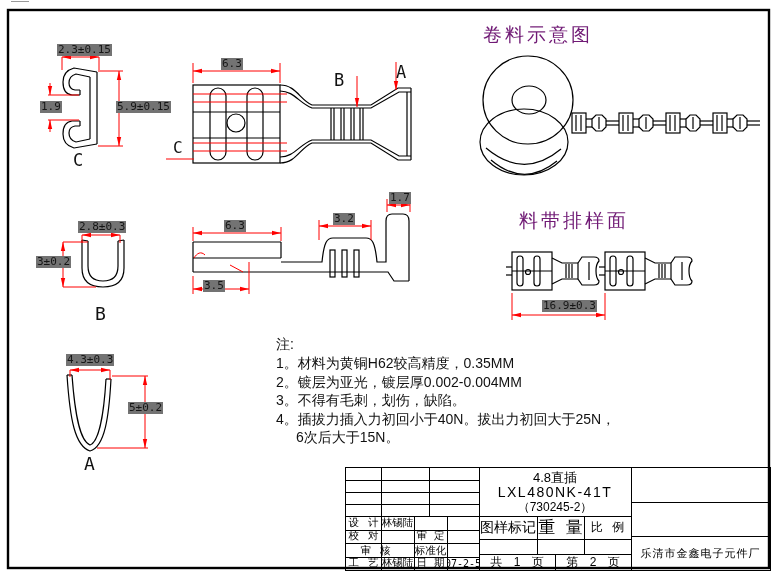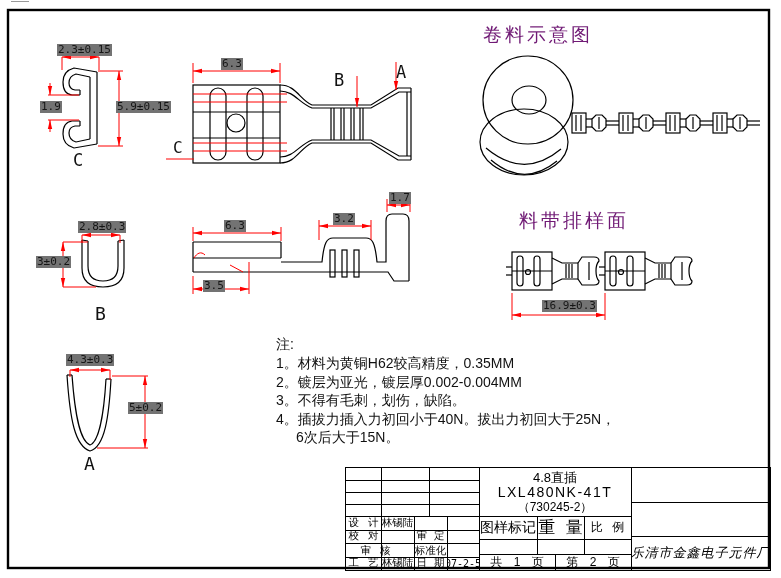--- a/index.html
+++ b/index.html
@@ -254,21 +254,21 @@
       <div style="font-size:12px;">（730245-2）</div>
     </div>
 
     <div class="cell sp6" style="left:133px;top:48px;width:58px;height:23px;font-size:14px;">图样标记</div>
     <div class="cell sp6" style="left:191px;top:48px;width:47px;height:23px;font-size:17px;">重 量</div>
     <div class="cell sp6" style="left:238px;top:48px;width:47px;height:23px;font-size:12px;">比 例</div>
 
     <div class="cell sp8" style="left:133px;top:86px;width:76px;height:16px;font-size:12px;">共 1 页</div>
     <div class="cell sp8" style="left:209px;top:86px;width:76px;height:16px;font-size:12px;">第 2 页</div>
 
-    <div class="cell" style="left:285px;top:68px;width:139px;height:34px;font-size:13px;letter-spacing:1px;font-style:italic;">乐清市金鑫电子元件厂</div>
+    <div class="cell" style="left:285px;top:68px;width:139px;height:34px;font-size:11px;letter-spacing:1px;">乐清市金鑫电子元件厂</div>
 
     <div class="cell sp6" style="left:0;top:48px;width:35px;height:13.5px;">设 计</div>
     <div class="cell" style="left:35px;top:48px;width:33px;height:13.5px;">林锡陆</div>
     <div class="cell" style="left:68px;top:48px;width:33px;height:13.5px;margin-top:28px;">标准化</div>
     <div class="cell sp6" style="left:0;top:61.5px;width:35px;height:13.5px;">校 对</div>
     <div class="cell sp4" style="left:68px;top:61.5px;width:33px;height:13.5px;">审 定</div>
     <div class="cell sp6" style="left:12px;top:75px;width:35px;height:16px;">审 核</div>
     <div class="cell sp6" style="left:0;top:88.5px;width:35px;height:13.5px;">工 艺</div>
     <div class="cell" style="left:35px;top:88.5px;width:33px;height:13.5px;">林锡陆</div>
     <div class="cell sp4" style="left:68px;top:88.5px;width:33px;height:13.5px;">日 期</div>

